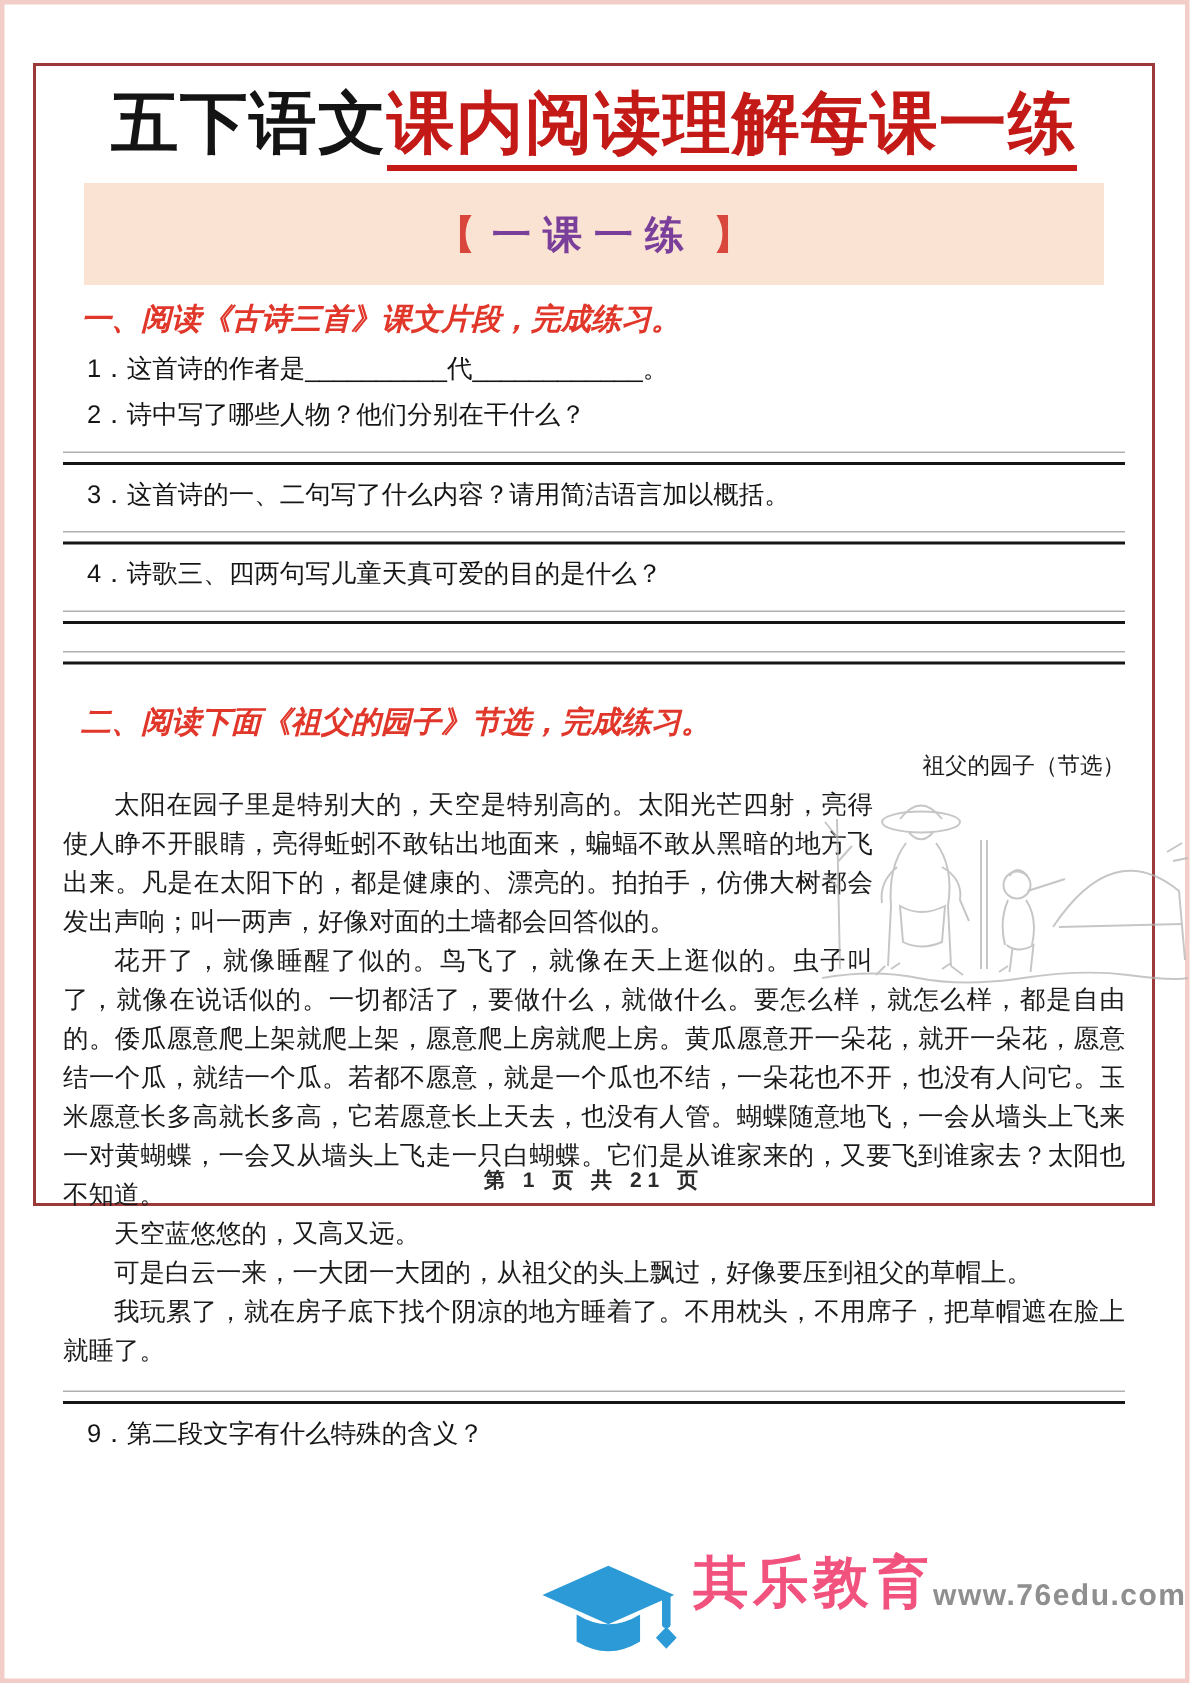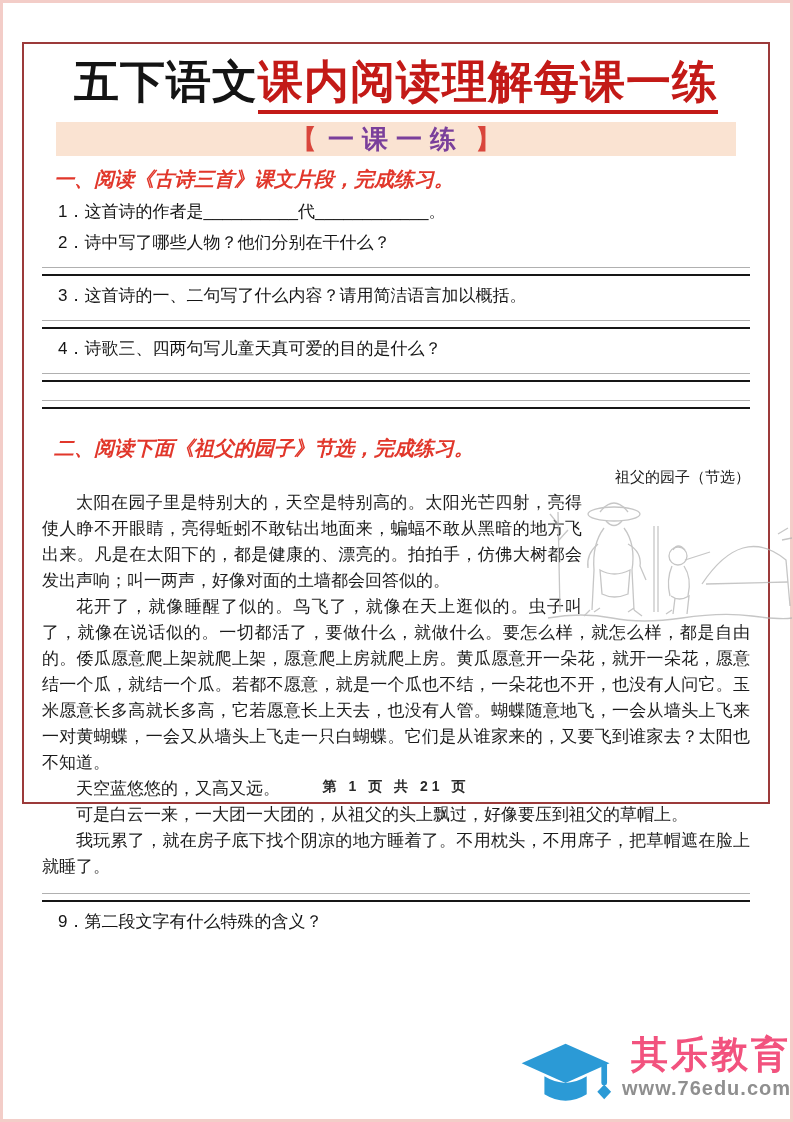--- a/index.html
+++ b/index.html
@@ -18,21 +18,21 @@
   .main-title{
     text-align:center;white-space:nowrap;
     font-size:45px;line-height:56px;font-weight:900;
     letter-spacing:1px;margin-top:4px;
   }
   .title-black{color:#141414;}
   .title-red{color:#c31a17;border-bottom:4px solid #c31a17;padding-bottom:3px;}
   
   .banner{
     margin:12px 14px 6px 14px;background:#fae3d2;
-    text-align:center;padding:1px 0;
+    text-align:center;padding:18px 0;
     font-size:26px;line-height:32px;font-weight:bold;white-space:nowrap;
   }
   .banner-bracket{color:#d9463c;}
   .banner-label{color:#7a3f9b;letter-spacing:8px;margin:0 4px;}
   
   .sec-heading{
     font-size:20px;line-height:26px;font-weight:bold;color:#e1372b;
     margin:10px 0 4px 12px;
     font-style:italic;
   }
@@ -64,21 +64,21 @@
   .footer{
     position:absolute;bottom:6px;left:0;right:0;text-align:center;
     font-size:14px;letter-spacing:4px;color:#2b2b2b;font-weight:600;
   }
   
   .logo{
     position:absolute;right:2px;bottom:4px;z-index:5;
     display:flex;align-items:flex-start;background:transparent;
   }
   .logo-cap{width:96px;height:80px;margin-right:6px;margin-top:4px;}
-  .logo-texts{display:flex;flex-direction:column;align-items:flex-end;}
+  .logo-texts{display:flex;align-items:flex-end;}
   .logo-brand{
     font-size:37px;line-height:42px;font-weight:900;color:#f2527e;
     letter-spacing:3px;white-space:nowrap;
   }
   .logo-url{
     font-size:20px;line-height:24px;font-weight:bold;color:#8f8f8f;
     letter-spacing:1px;white-space:nowrap;
   }
 </style>
 </head>

